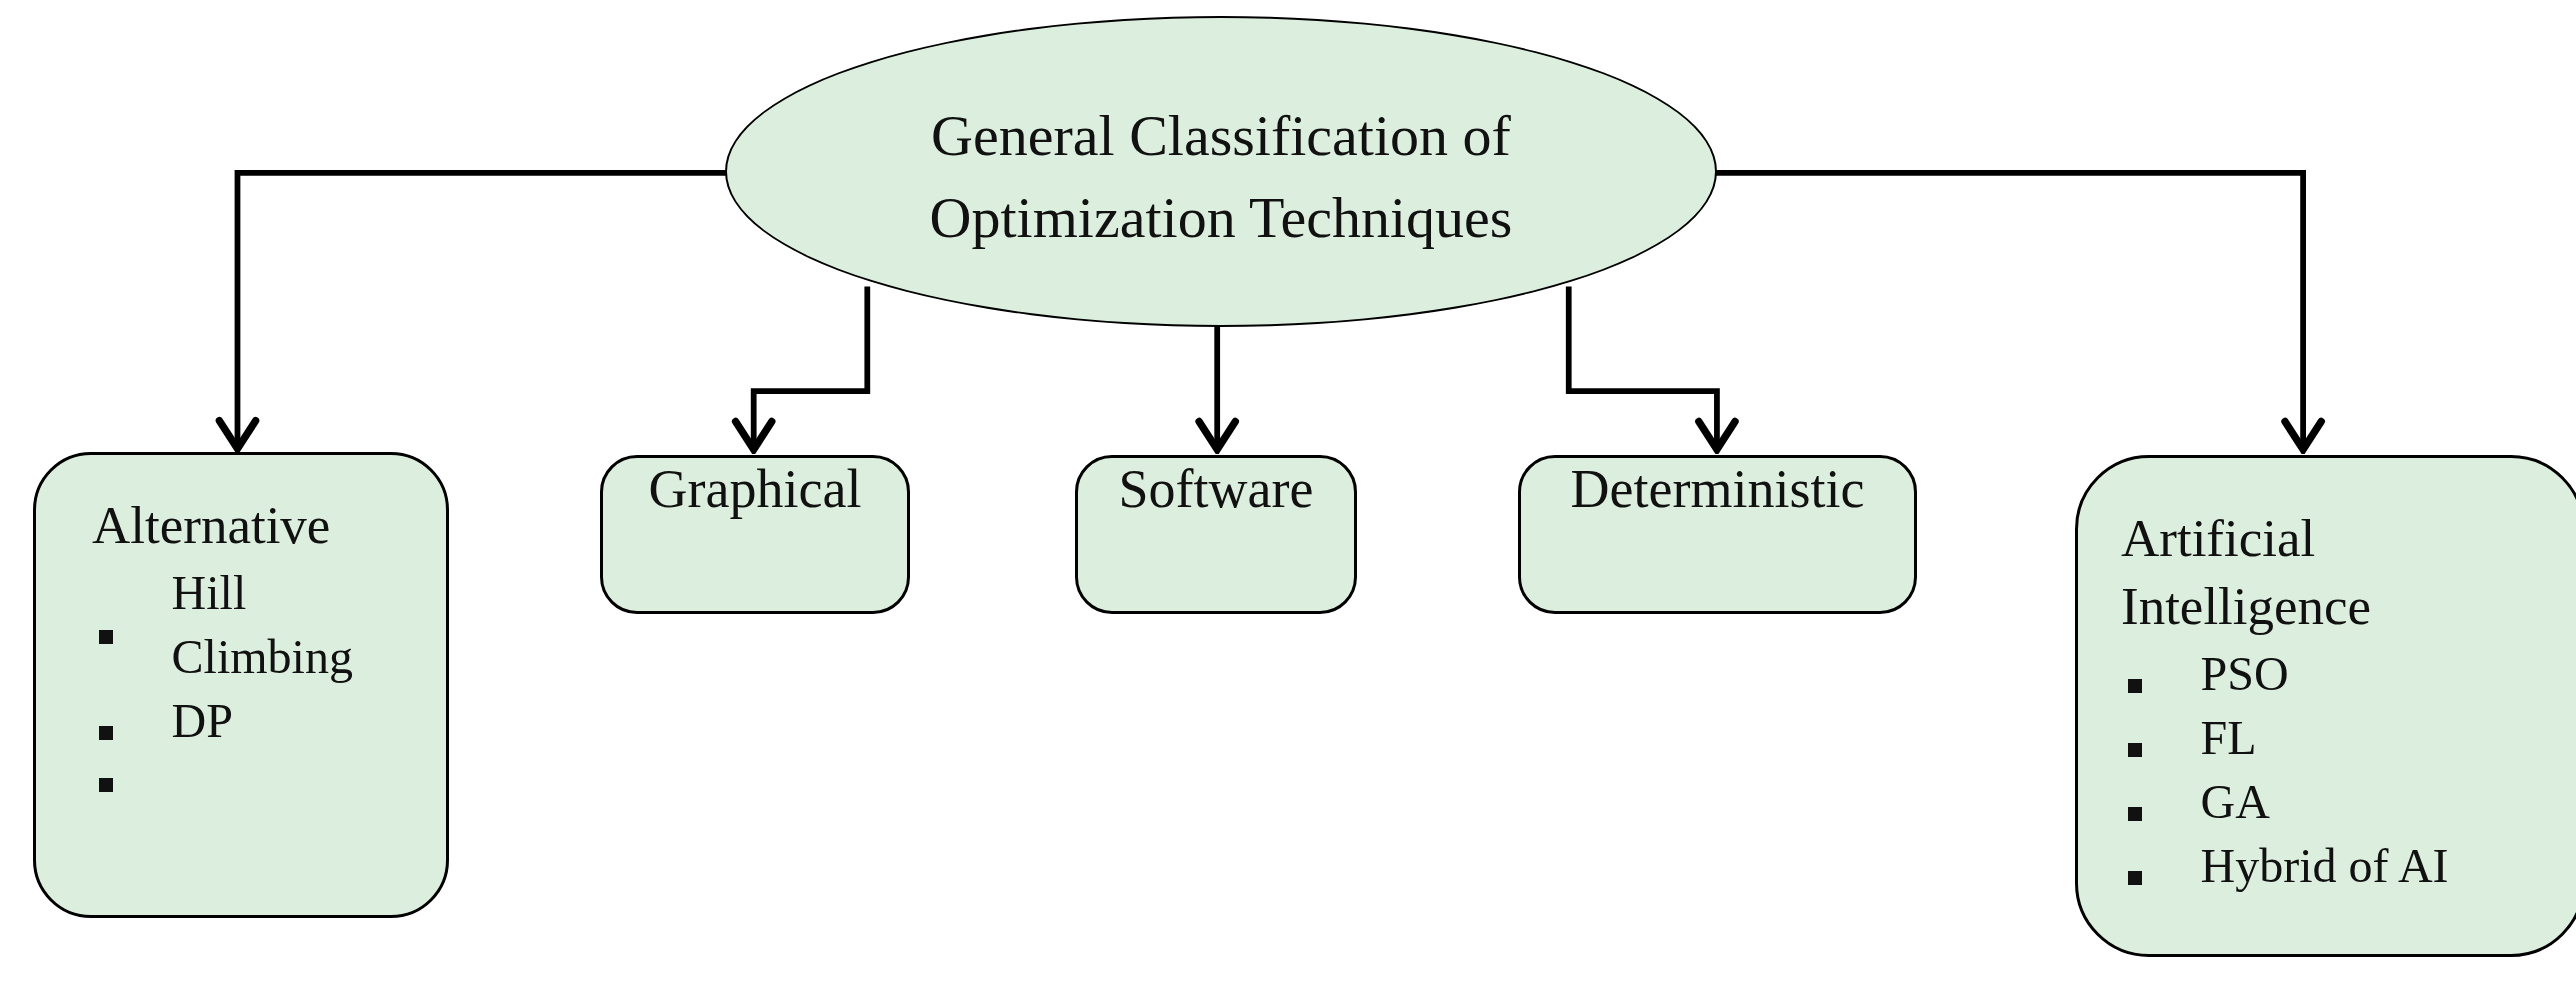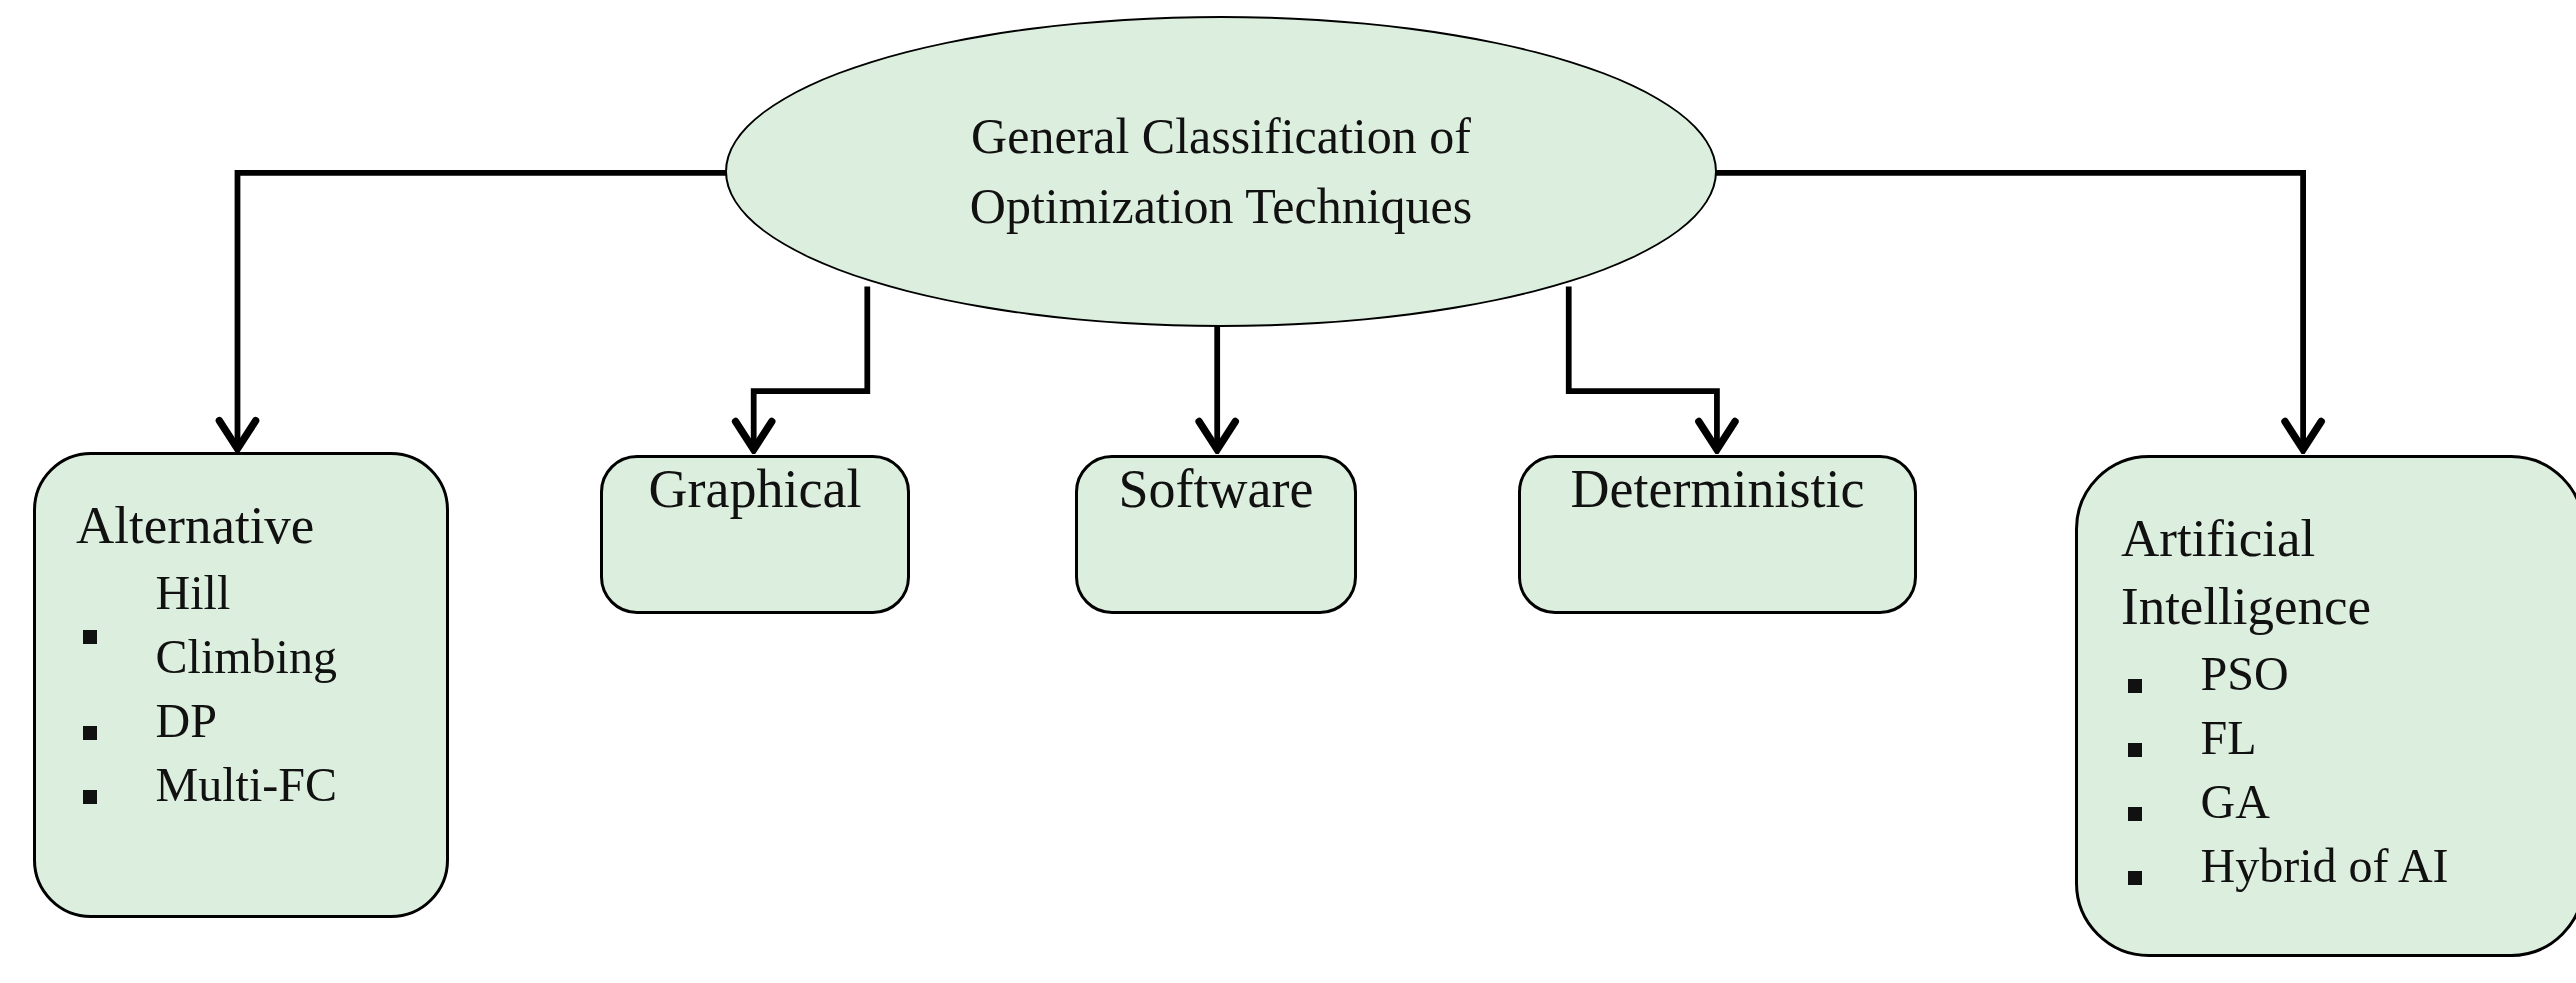--- a/index.html
+++ b/index.html
@@ -29,34 +29,34 @@
   }
 
   .ellipse {
     left: 725px; top: 15.6px; width: 992px; height: 311px;
     border-radius: 50%;
     border-width: 2.5px;
     display: flex; flex-direction: column;
     align-items: center; justify-content: center;
     text-align: center;
   }
-  .ellipse .line { font-size: 50px; line-height: 70px; white-space: nowrap; }
+  .ellipse .line { font-size: 58px; line-height: 70px; white-space: nowrap; margin-top: 12px; }
 
   .leaf {
     display: flex; align-items: flex-start; justify-content: center;
     text-align: center;
   }
   .leaf .branch-label { font-size: 54px; white-space: nowrap; }
 
   .box-graphical      { left: 600px;  top: 455px; width: 310px; height: 159px; border-radius: 37px; }
   .box-software       { left: 1075px; top: 455px; width: 282px; height: 159px; border-radius: 37px; }
   .box-deterministic  { left: 1518px; top: 455px; width: 399px; height: 159px; border-radius: 37px; }
 
   .list-box { border-radius: 58px; }
-  .box-alternative { left: 33px;  top: 452px; width: 416px; height: 466px; padding: 36px 23px 0 40px; }
+  .box-alternative { left: 33px;  top: 452px; width: 416px; height: 466px; padding: 36px 23px 0 56px; }
   .box-ai          { left: 2075px; top: 455px; width: 510px; height: 502px; padding: 46px 20px 0 43px; border-radius: 74px; }
 
   .box-heading { font-size: 53px; line-height: 68px; }
 
   ul.items { list-style: none; margin: 1.6px 0 0 0; padding: 0 0 0 6.6px; }
   ul.items li { display: flex; align-items: center; font-size: 48px; line-height: 64px; }
   .bullet {
     flex: 0 0 14px; width: 14px; height: 14px;
     margin-top: 25.5px;
     background: var(--text);
@@ -92,21 +92,20 @@
         <li>
           <span class="bullet"></span>
           <span class="item-text">Hill Climbing</span>
         </li>
         <li>
           <span class="bullet"></span>
           <span class="item-text">DP</span>
         </li>
         <li>
           <span class="bullet"></span>
-          <span class="item-text">Multi-FC</span>
         </li>
       </ul>
   </div>
 
   <div class="node leaf box-graphical">
     <div class="branch-label">Graphical</div>
   </div>
 
   <div class="node leaf box-software">
     <div class="branch-label">Software</div>

